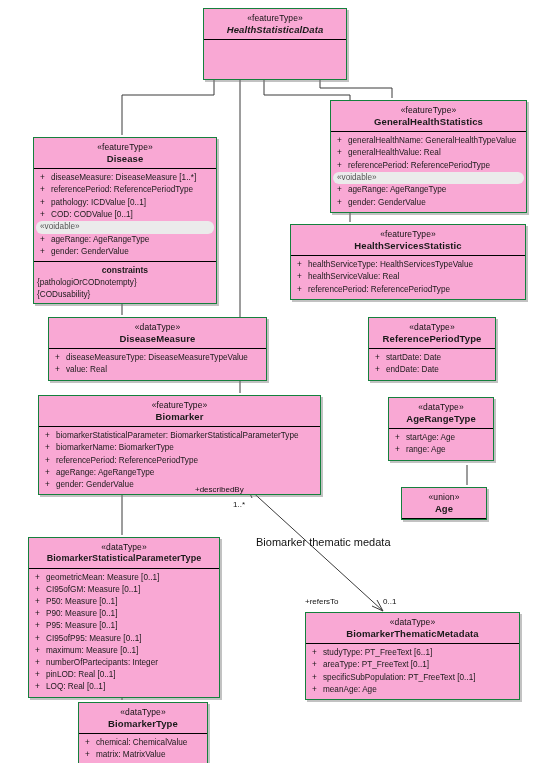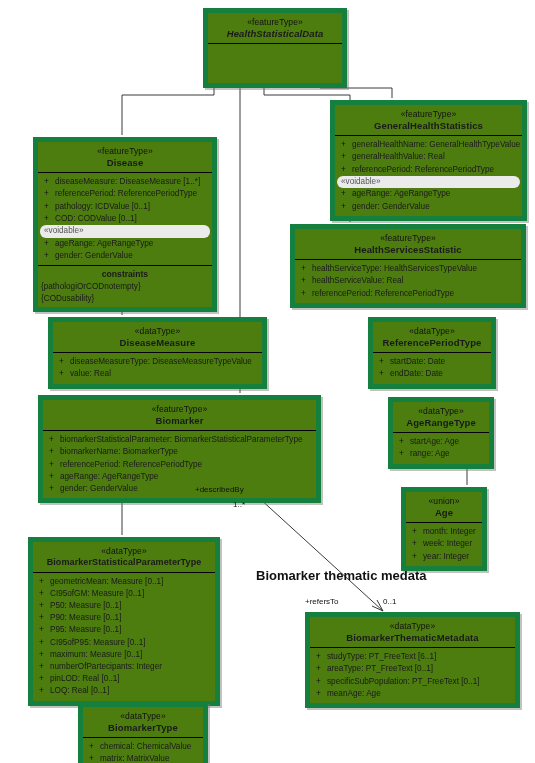--- a/index.html
+++ b/index.html
@@ -8,22 +8,22 @@
     font-family:"Liberation Sans", sans-serif;
     color:#1a1a1a;
     -webkit-font-smoothing:antialiased;
   }
   #canvas{position:absolute;left:0;top:0;width:535px;height:763px;}
   svg.lines{position:absolute;left:0;top:0;width:535px;height:763px;pointer-events:none;}
 
   
   .uml{
     position:absolute;
-    background:#4d7c0f;
-    border:5px solid #15803d;
+    background:#f9a8d4;
+    border:1px solid #15803d;
     box-sizing:border-box;
     box-shadow:2px 2px 0 rgba(120,120,120,.45);
     z-index:5;
   }
   .uml .hdr{
     padding:4px 3px 4px 3px;
     text-align:center;
     border-bottom:1px solid #000;
     line-height:1.18;
   }
@@ -45,21 +45,21 @@
   .empty-comp{height:33px;}
   .con-title{
     text-align:center;font-size:8.6px;font-weight:bold;padding:3px 0 2px 0;
   }
   .con-line{font-size:8.2px;line-height:11.5px;padding-left:3px;white-space:nowrap;}
 
   
   .lbl{
     position:absolute;font-size:8px;color:#111;white-space:nowrap;z-index:6;
   }
-  .lbl.b{font-weight:bold;font-size:13px;margin-top:32px;}
+  .lbl.b{font-weight:normal;font-size:11px;}
 </style>
 </head>
 <body>
 
 <div id="canvas">
 
   <svg class="lines" viewBox="0 0 535 763" xmlns="http://www.w3.org/2000/svg">
     <g stroke="#3a3a3a" stroke-width="1" fill="none">
 
       <path d="M122,135 L122,95 L214,95 L214,72"></path>
@@ -194,25 +194,20 @@
     <div class="compartment">
       <div class="attr"><span class="vis">+</span><span>startAge:  Age</span></div>
       <div class="attr"><span class="vis">+</span><span>range:  Age</span></div>
     </div>
   </div>
 
   <div class="uml" style="left:401px;top:487px;width:86px;">
     <div class="hdr">
       <span class="stereo">«union»</span>
       <span class="cname">Age</span>
-    </div>
-    <div class="compartment">
-      <div class="attr"><span class="vis">+</span><span>month:  Integer</span></div>
-      <div class="attr"><span class="vis">+</span><span>week:  Integer</span></div>
-      <div class="attr"><span class="vis">+</span><span>year:  Integer</span></div>
     </div>
   </div>
 
   <div class="uml" style="left:28px;top:537px;width:192px;">
     <div class="hdr">
       <span class="stereo">«dataType»</span>
       <span class="cname" style="font-size:9px;">BiomarkerStatisticalParameterType</span>
     </div>
     <div class="compartment">
       <div class="attr"><span class="vis">+</span><span>geometricMean:  Measure [0..1]</span></div>

